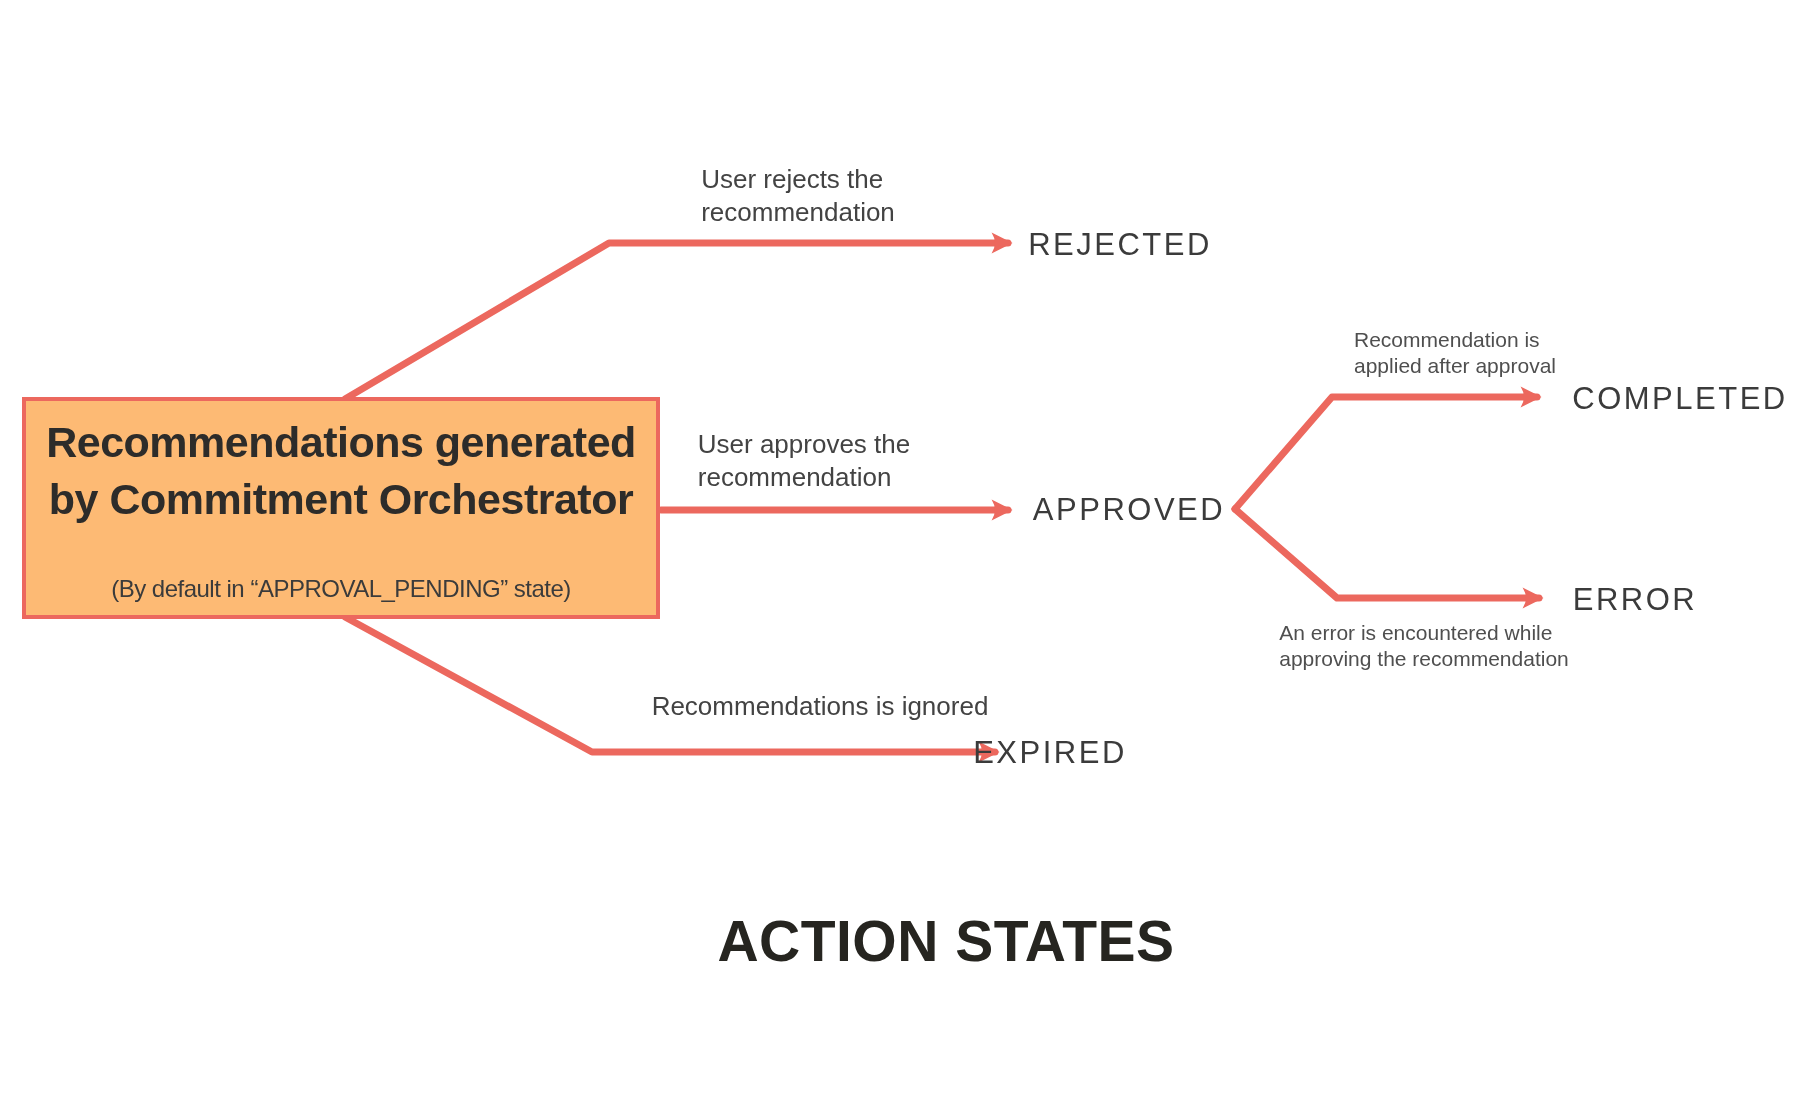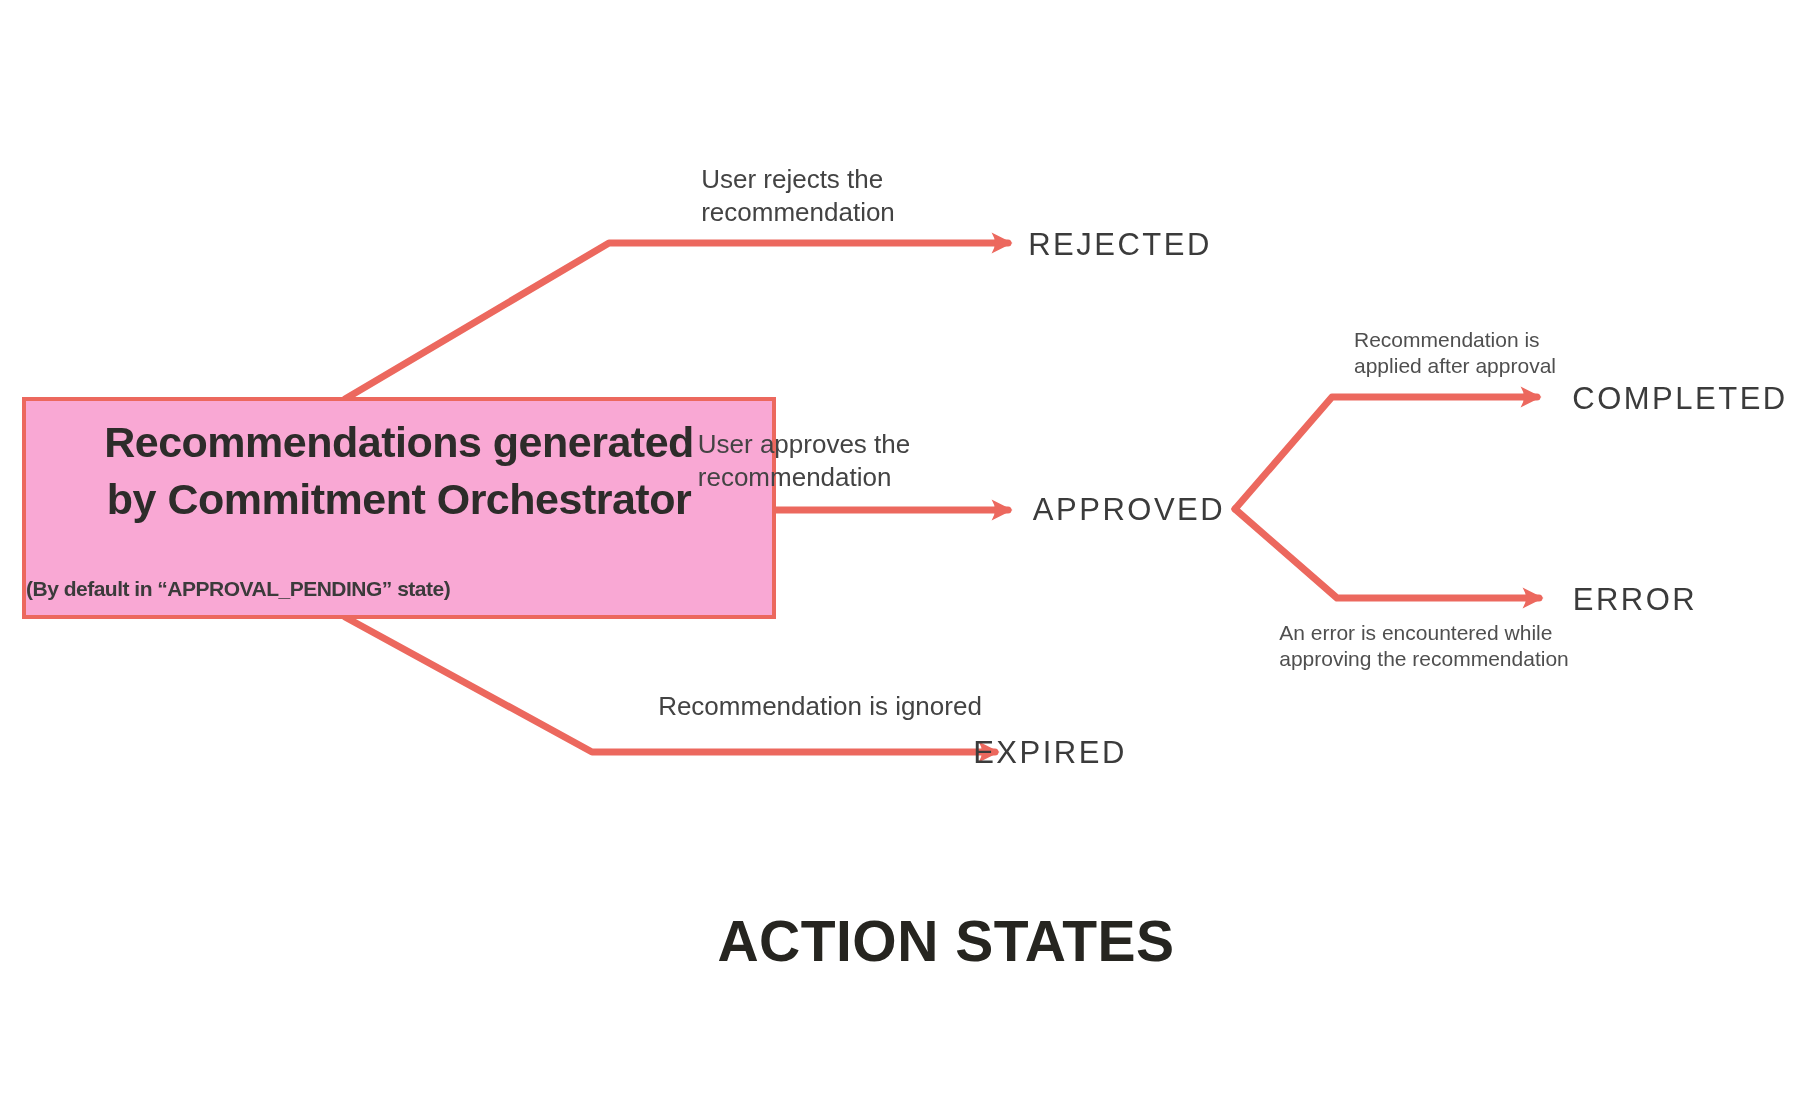--- a/index.html
+++ b/index.html
@@ -15,31 +15,31 @@
     position:relative;width:1804px;height:1100px;background:#ffffff;
     font-family:"Liberation Sans", sans-serif;overflow:hidden;
   }
   svg.lines{position:absolute;left:0;top:0;width:1804px;height:1100px;}
   svg.lines polyline{
     fill:none;stroke:var(--arrow);stroke-width:7;
     stroke-linejoin:round;stroke-linecap:round;
   }
   svg.lines .ah{fill:var(--arrow);}
   .source-box{
-    position:absolute;left:22px;top:397px;width:754px;height:222px;
-    box-sizing:border-box;border:4px solid var(--arrow);background:#f9a8d4;
+    position:absolute;left:22px;top:397px;width:638px;height:222px;
+    box-sizing:border-box;border:4px solid var(--arrow);background:#fdba74;
   }
   .source-heading{
     position:absolute;left:0;right:0;top:13px;text-align:center;
     font-size:43px;line-height:57px;font-weight:700;color:var(--ink);
     letter-spacing:-0.5px;
   }
   .source-subtitle{
-    position:absolute;left:0;right:0;top:168px;
-    font-size:21px;line-height:40px;font-weight:700;color:var(--state);
+    position:absolute;left:0;right:0;top:168px;text-align:center;
+    font-size:24px;line-height:40px;font-weight:400;color:var(--state);
     letter-spacing:-0.5px;
   }
   .state{
     position:absolute;transform:translate(-50%,-50%);
     font-size:31px;font-weight:400;color:var(--state);
     letter-spacing:2.5px;white-space:nowrap;
   }
   .state.rejected  {left:1120px;top:245px;}
   .state.approved  {left:1129px;top:510px;}
   .state.expired   {left:1050px;top:753px;}
@@ -93,21 +93,21 @@
   <div class="edge-label rejects">
     <div>User rejects the</div>
     <div>recommendation</div>
   </div>
 
   <div class="edge-label approves">
     <div>User approves the</div>
     <div>recommendation</div>
   </div>
 
-  <div class="edge-label ignored">Recommendation is ignored</div>
+  <div class="edge-label ignored">Recommendations is ignored</div>
 
   <div class="edge-label small applied">
     <div>Recommendation is</div>
     <div>applied after approval</div>
   </div>
 
   <div class="edge-label small err">
     <div>An error is encountered while</div>
     <div>approving the recommendation</div>
   </div>

